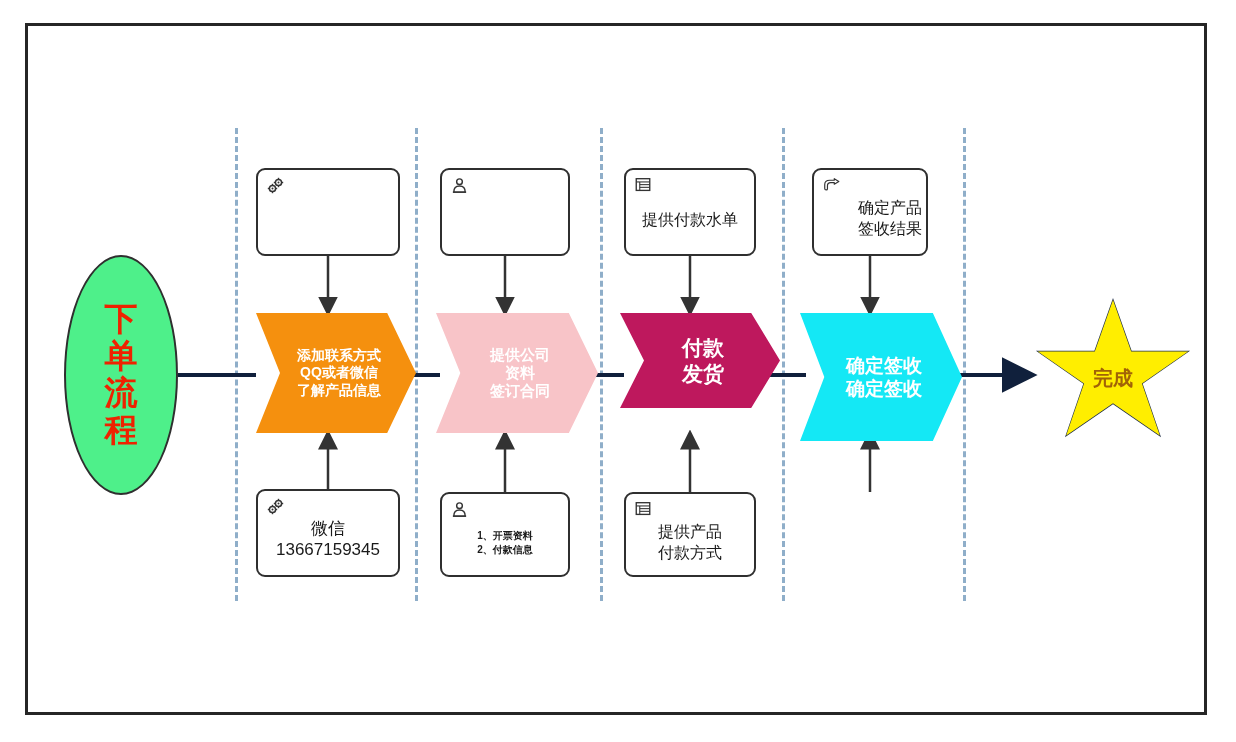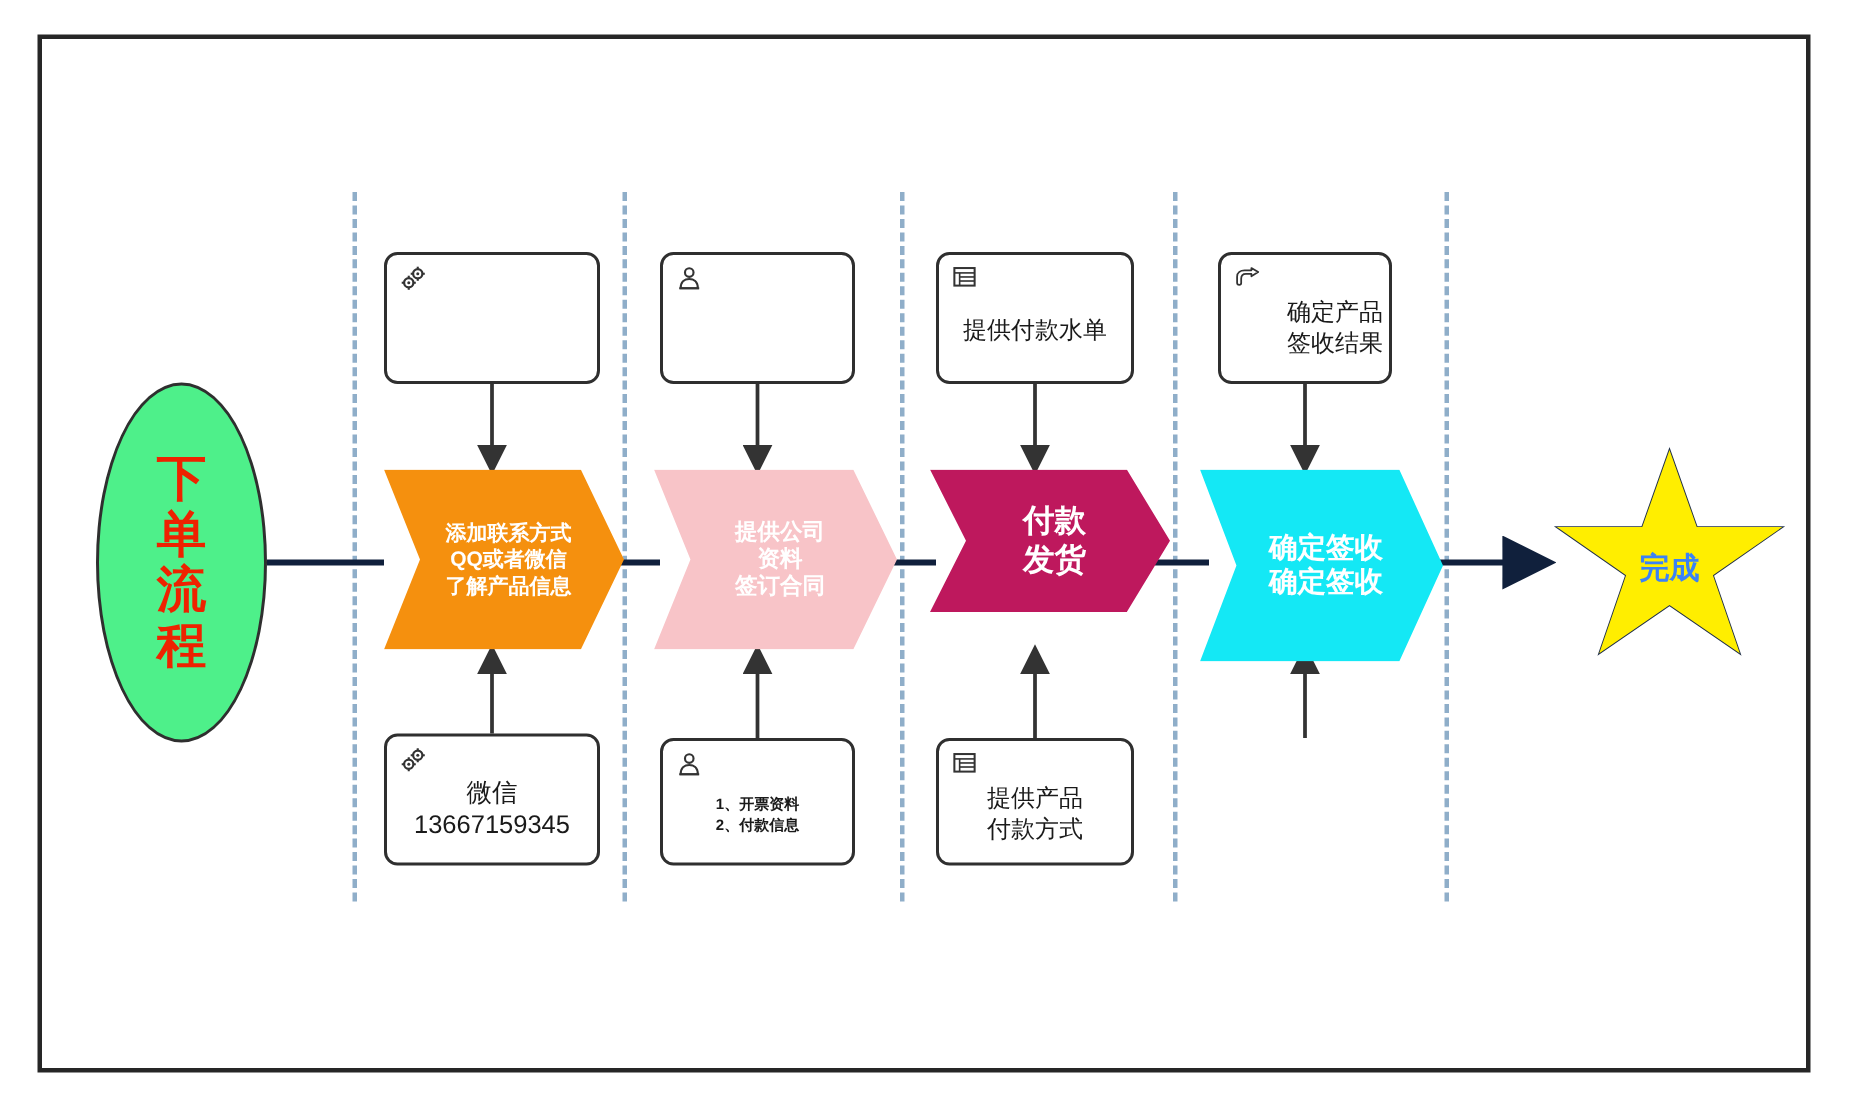--- a/index.html
+++ b/index.html
@@ -100,21 +100,21 @@
     -webkit-clip-path:polygon(50% 0%, 61.8% 35.2%, 98.8% 35.2%, 68.8% 57.2%, 80.4% 92.8%, 50% 70.8%, 19.6% 92.8%, 31.2% 57.2%, 1.2% 35.2%, 38.2% 35.2%);
   }
   .star .star-outline{
     position:absolute;inset:-2px;
     background:#23324a;
     clip-path:polygon(50% 0%, 61.8% 35.2%, 98.8% 35.2%, 68.8% 57.2%, 80.4% 92.8%, 50% 70.8%, 19.6% 92.8%, 31.2% 57.2%, 1.2% 35.2%, 38.2% 35.2%);
     -webkit-clip-path:polygon(50% 0%, 61.8% 35.2%, 98.8% 35.2%, 68.8% 57.2%, 80.4% 92.8%, 50% 70.8%, 19.6% 92.8%, 31.2% 57.2%, 1.2% 35.2%, 38.2% 35.2%);
   }
   .star .star-label{
     position:relative;
-    color:#3b82f6;
+    color:#a16207;
     font-weight:bold;
     font-size:20px;
     margin-top:10px;
   }
 
   
   svg.links{position:absolute;left:0;top:0;width:1236px;height:742px;overflow:visible;}
 </style>
 </head>
 <body>

